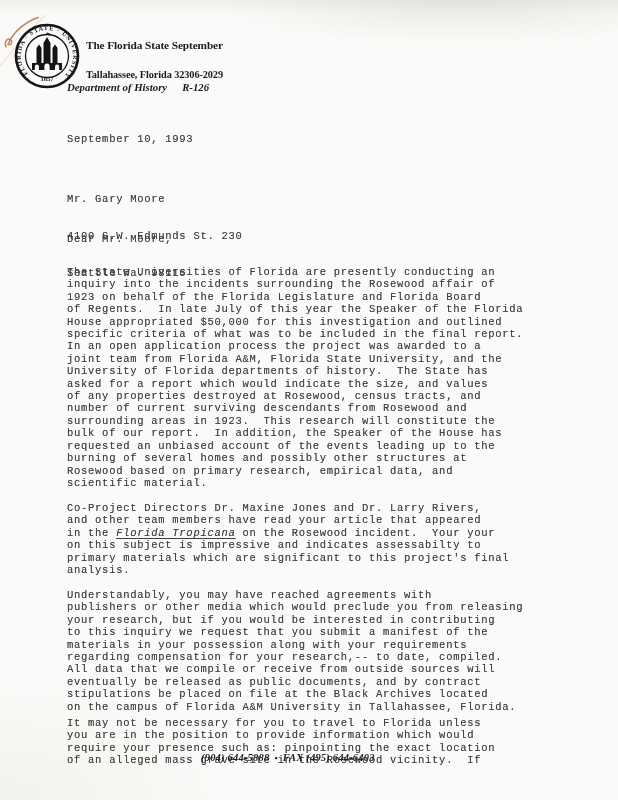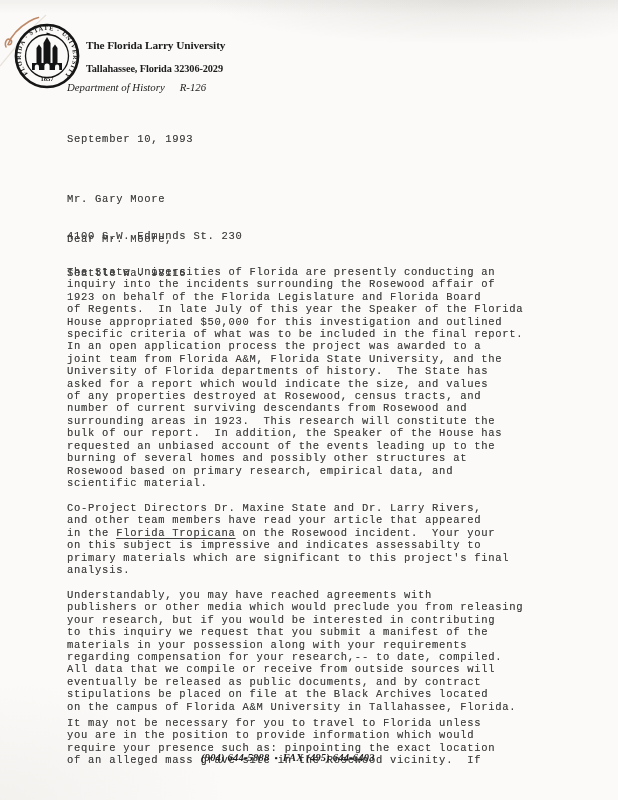--- a/index.html
+++ b/index.html
@@ -12,38 +12,38 @@
       #fbfaf8;
     font-family:"Liberation Mono","DejaVu Sans Mono",monospace;
   }
   
   .corner-mark{position:absolute;left:0;top:0;width:62px;height:72px;}
   .seal{position:absolute;left:13px;top:22px;width:68px;height:68px;}
   .ring-text{font-family:"Liberation Serif",serif;font-weight:bold;font-size:6.2px;letter-spacing:0.95px;fill:#161616;}
   .seal-year{font-family:"Liberation Serif",serif;font-weight:bold;font-size:6.6px;fill:#161616;}
   .lh-text{position:absolute;left:86px;top:39px;color:#1b1b1b;font-family:"Liberation Serif",serif;}
   .lh-univ{font-weight:bold;font-size:11.3px;letter-spacing:-0.1px;}
-  .lh-addr{font-weight:bold;font-size:10.3px;letter-spacing:-0.1px;margin-top:12px;}
-  .lh-dept{position:absolute;left:67px;top:81px;font-family:"Liberation Serif",serif;font-style:italic;font-weight:normal;font-size:10.8px;color:#1b1b1b;}
+  .lh-addr{font-weight:bold;font-size:10.3px;letter-spacing:-0.1px;margin-top:18px;}
+  .lh-dept{position:absolute;left:67px;top:81px;font-family:"Liberation Serif",serif;font-style:italic;font-weight:bold;font-size:10.8px;color:#1b1b1b;}
   .lh-dept .room{margin-left:15px;}
   
   .typed{
     position:absolute;left:67px;width:560px;
     font-size:10.5px;line-height:12.4px;letter-spacing:0.72px;
     color:#3f3f3f;white-space:pre-wrap;
     text-shadow:0 0 0.5px rgba(63,63,63,0.55);
   }
   .date{top:133px;}
   .address{top:168px;}
   .salutation{top:233px;}
   .p1{top:266px;}
   .p2{top:502px;}
   .p3{top:589px;}
   .p4{top:717px;}
-  .u{text-decoration:underline;text-underline-offset:2px;}
+  .u{text-decoration:underline;text-underline-offset:2px;font-style:italic;}
   
   .footer-phone{
     position:absolute;left:201px;top:752px;white-space:nowrap;
     font-family:"Liberation Serif",serif;font-style:italic;font-weight:bold;
     font-size:10.5px;letter-spacing:0.2px;color:#1f1f1f;
   }
   .footer-phone .sep{margin:0 5px;font-size:9px;}
 </style>
 </head>
 <body>
@@ -71,21 +71,21 @@
     </g>
     <g fill="#fbfaf8">
       <path d="M21.8,48 v-3.2 a2.1,2.4 0 0 1 4.2,0 v3.2 z"></path>
       <path d="M31.4,48 v-3.6 a2.6,2.8 0 0 1 5.2,0 v3.6 z"></path>
       <path d="M42,48 v-3.2 a2.1,2.4 0 0 1 4.2,0 v3.2 z"></path>
     </g>
     <text x="34" y="58.5" text-anchor="middle" class="seal-year">1857</text>
   </svg>
 
   <div class="lh-text">
-    <div class="lh-univ">The Florida Larry University</div>
+    <div class="lh-univ">The Florida State September</div>
     <div class="lh-addr">Tallahassee, Florida 32306-2029</div>
   </div>
   <div class="lh-dept">
     <span>Department of History</span><span class="room">R-126</span>
   </div>
 
   <div class="typed date">September 10, 1993</div>
 
   <div class="typed address">
     <div>Mr. Gary Moore</div>
@@ -107,21 +107,21 @@
 asked for a report which would indicate the size, and values
 of any properties destroyed at Rosewood, census tracts, and
 number of current surviving descendants from Rosewood and
 surrounding areas in 1923.  This research will constitute the
 bulk of our report.  In addition, the Speaker of the House has
 requested an unbiased account of the events leading up to the
 burning of several homes and possibly other structures at
 Rosewood based on primary research, empirical data, and
 scientific material.</div>
 
-  <div class="typed p2"><span>Co-Project Directors Dr. Maxine State and Dr. Larry Rivers,
+  <div class="typed p2"><span>Co-Project Directors Dr. Maxine Jones and Dr. Larry Rivers,
 and other team members have read your article that appeared
 in the </span><span class="u">Florida Tropicana</span><span> on the Rosewood incident.  Your your
 on this subject is impressive and indicates assessabilty to
 primary materials which are significant to this project's final
 analysis.</span></div>
 
   <div class="typed p3">Understandably, you may have reached agreements with
 publishers or other media which would preclude you from releasing
 your research, but if you would be interested in contributing
 to this inquiry we request that you submit a manifest of the

